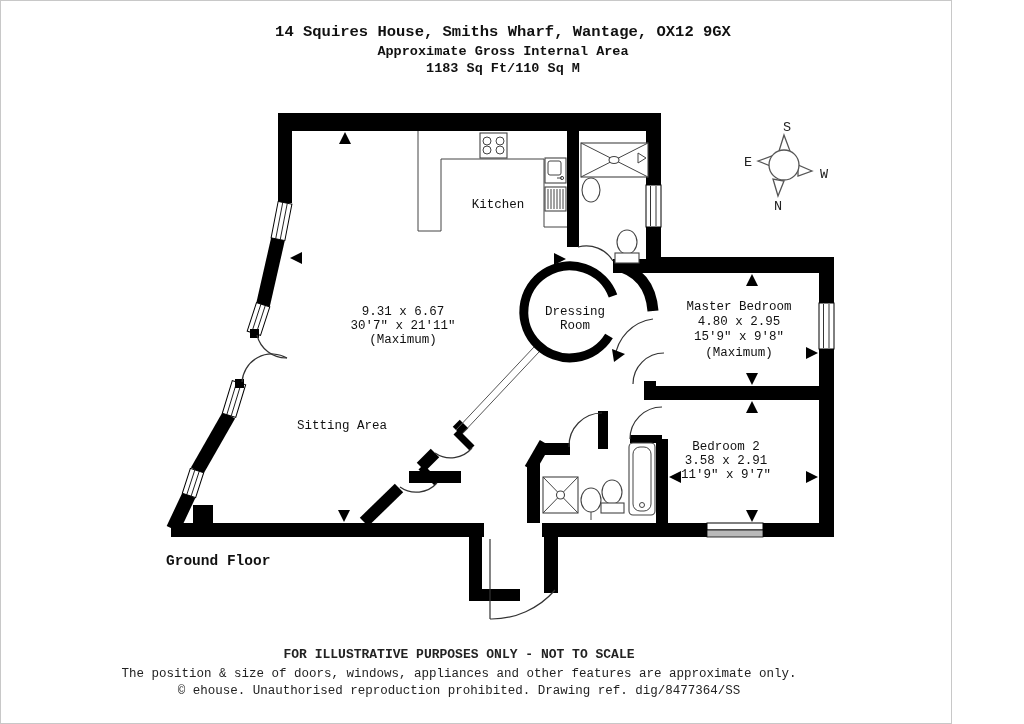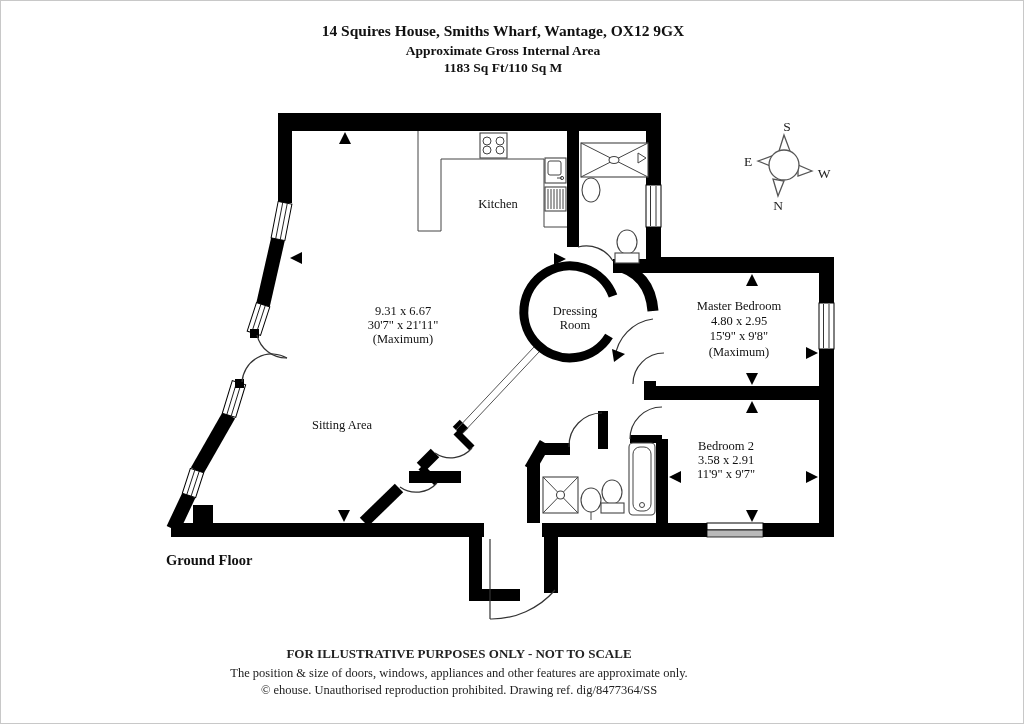--- a/index.html
+++ b/index.html
@@ -1,19 +1,19 @@
 <!DOCTYPE html>
 <html><head>
 <meta charset="utf-8">
 <style>
   html,body{margin:0;padding:0;background:#fff;}
   .page{
-    width:1024px;height:724px;position:relative;background:#fff;
+    width:952px;height:724px;position:relative;background:#fff;
     border:1px solid #c8c8c8;box-sizing:border-box;overflow:hidden;
-    font-family:Liberation Serif, serif;
+    font-family:Liberation Mono, monospace;
   }
   svg{position:absolute;left:0;top:0;}
   .wall{fill:#000;}
   .wline{stroke:#000;fill:none;}
   .thin{stroke:#333;stroke-width:1.2;fill:none;}
   .screen{stroke:#555;stroke-width:1;fill:none;}
   .fix{stroke:#444;stroke-width:1.1;fill:#fff;}
   .fixl{stroke:#444;stroke-width:1;fill:none;}
   .win{fill:#fff;stroke:#000;stroke-width:1;}
   .winl{stroke:#000;stroke-width:0.8;}

